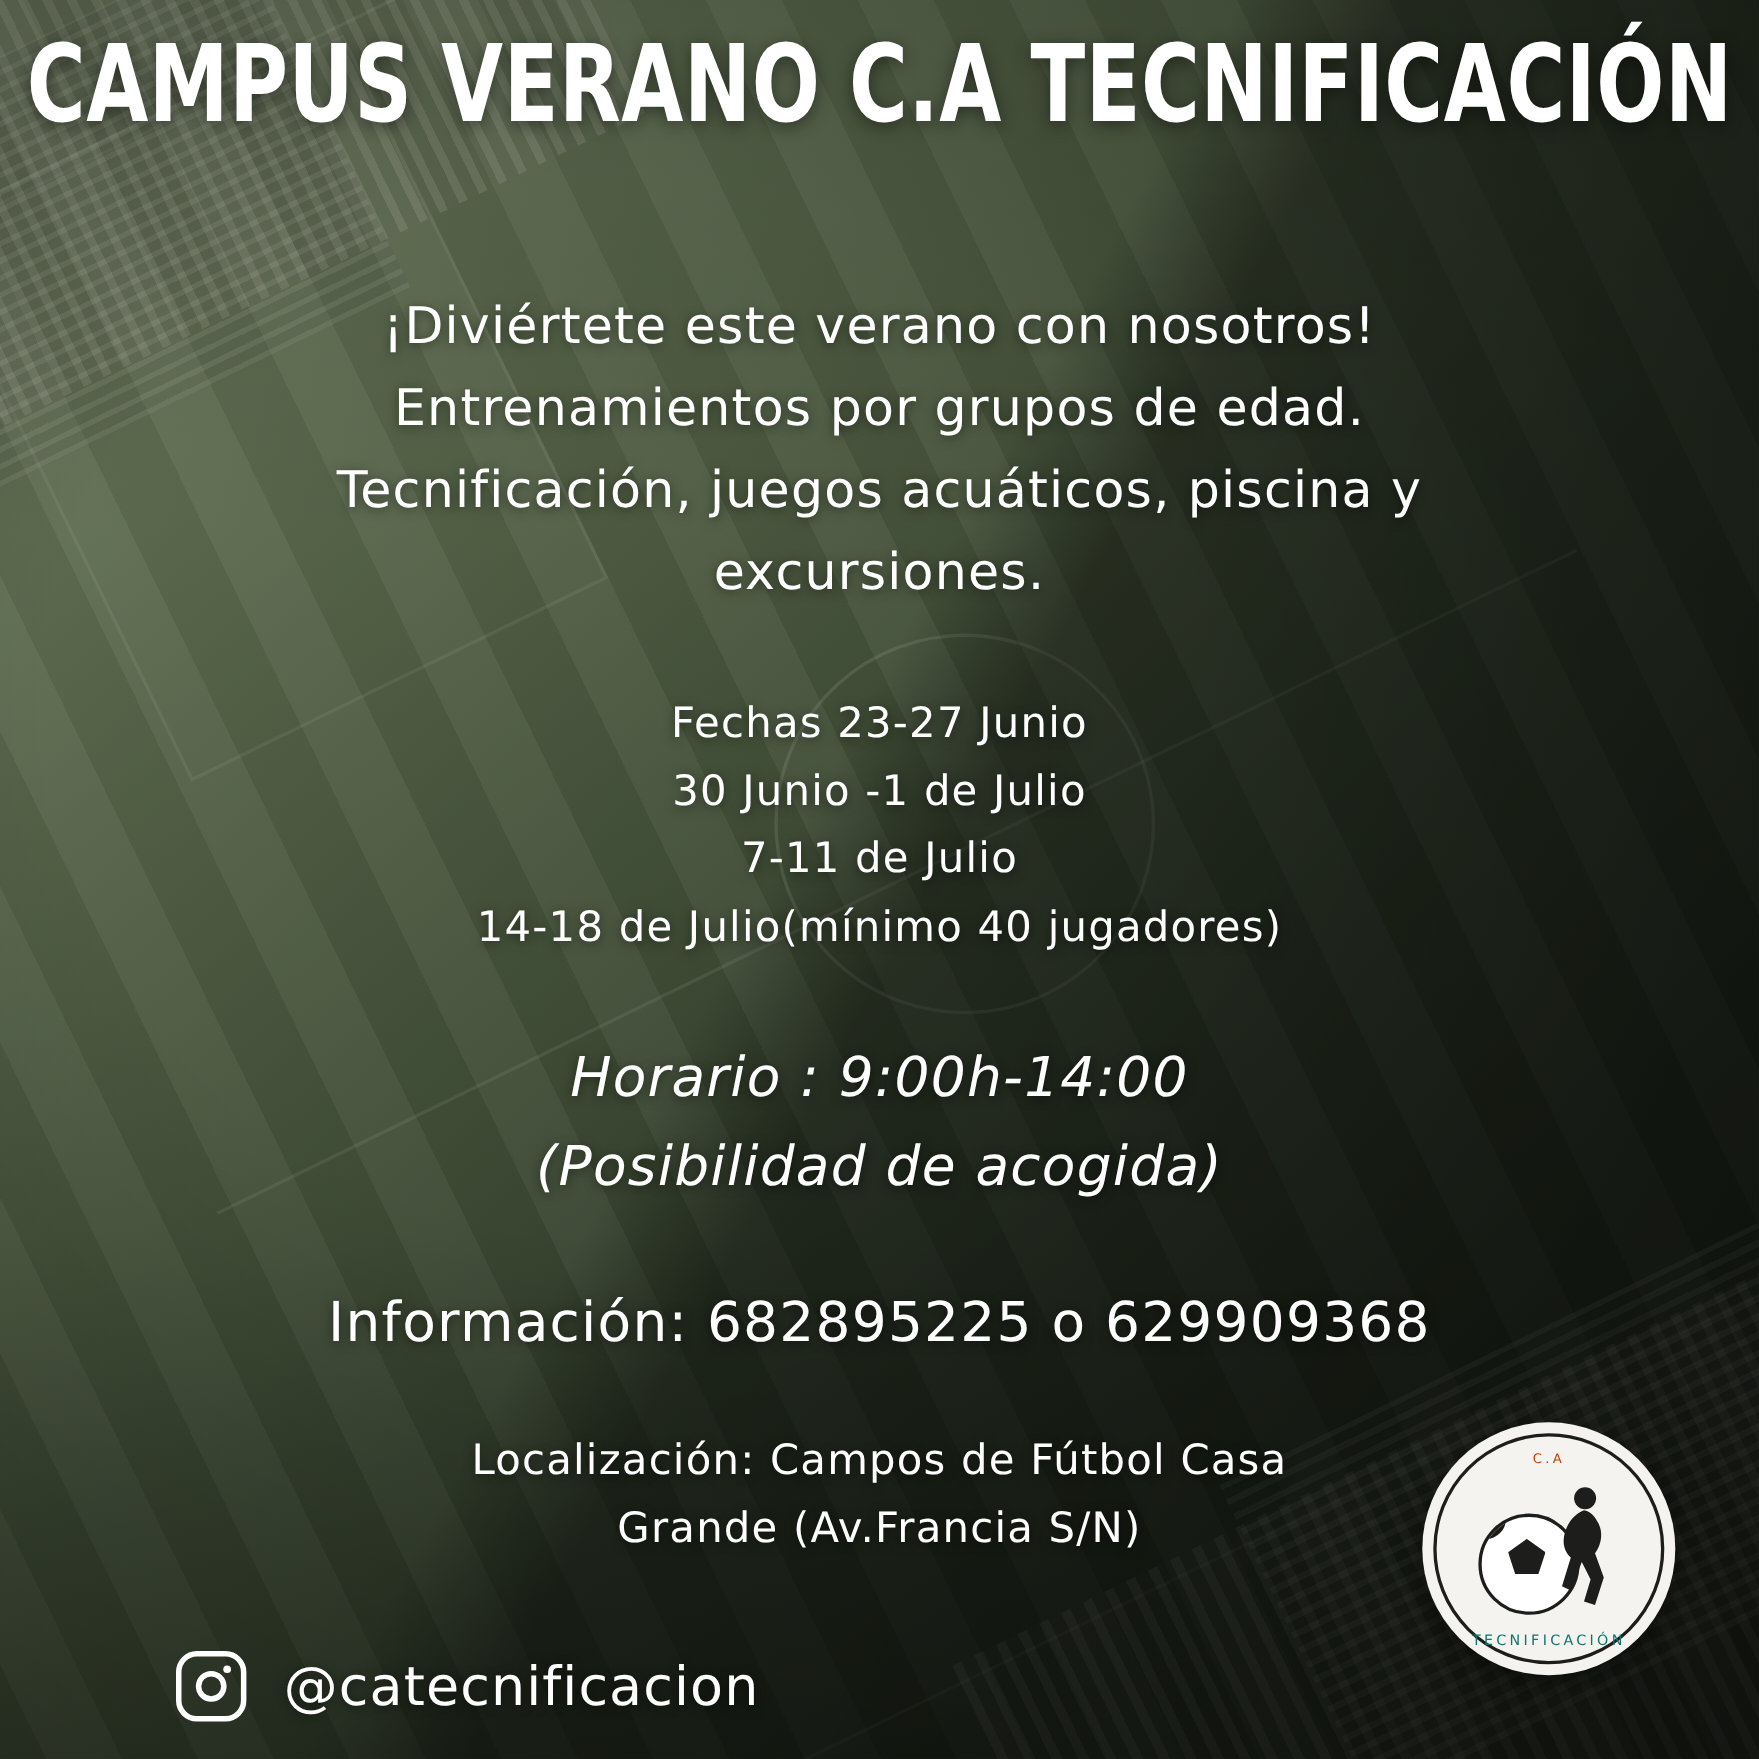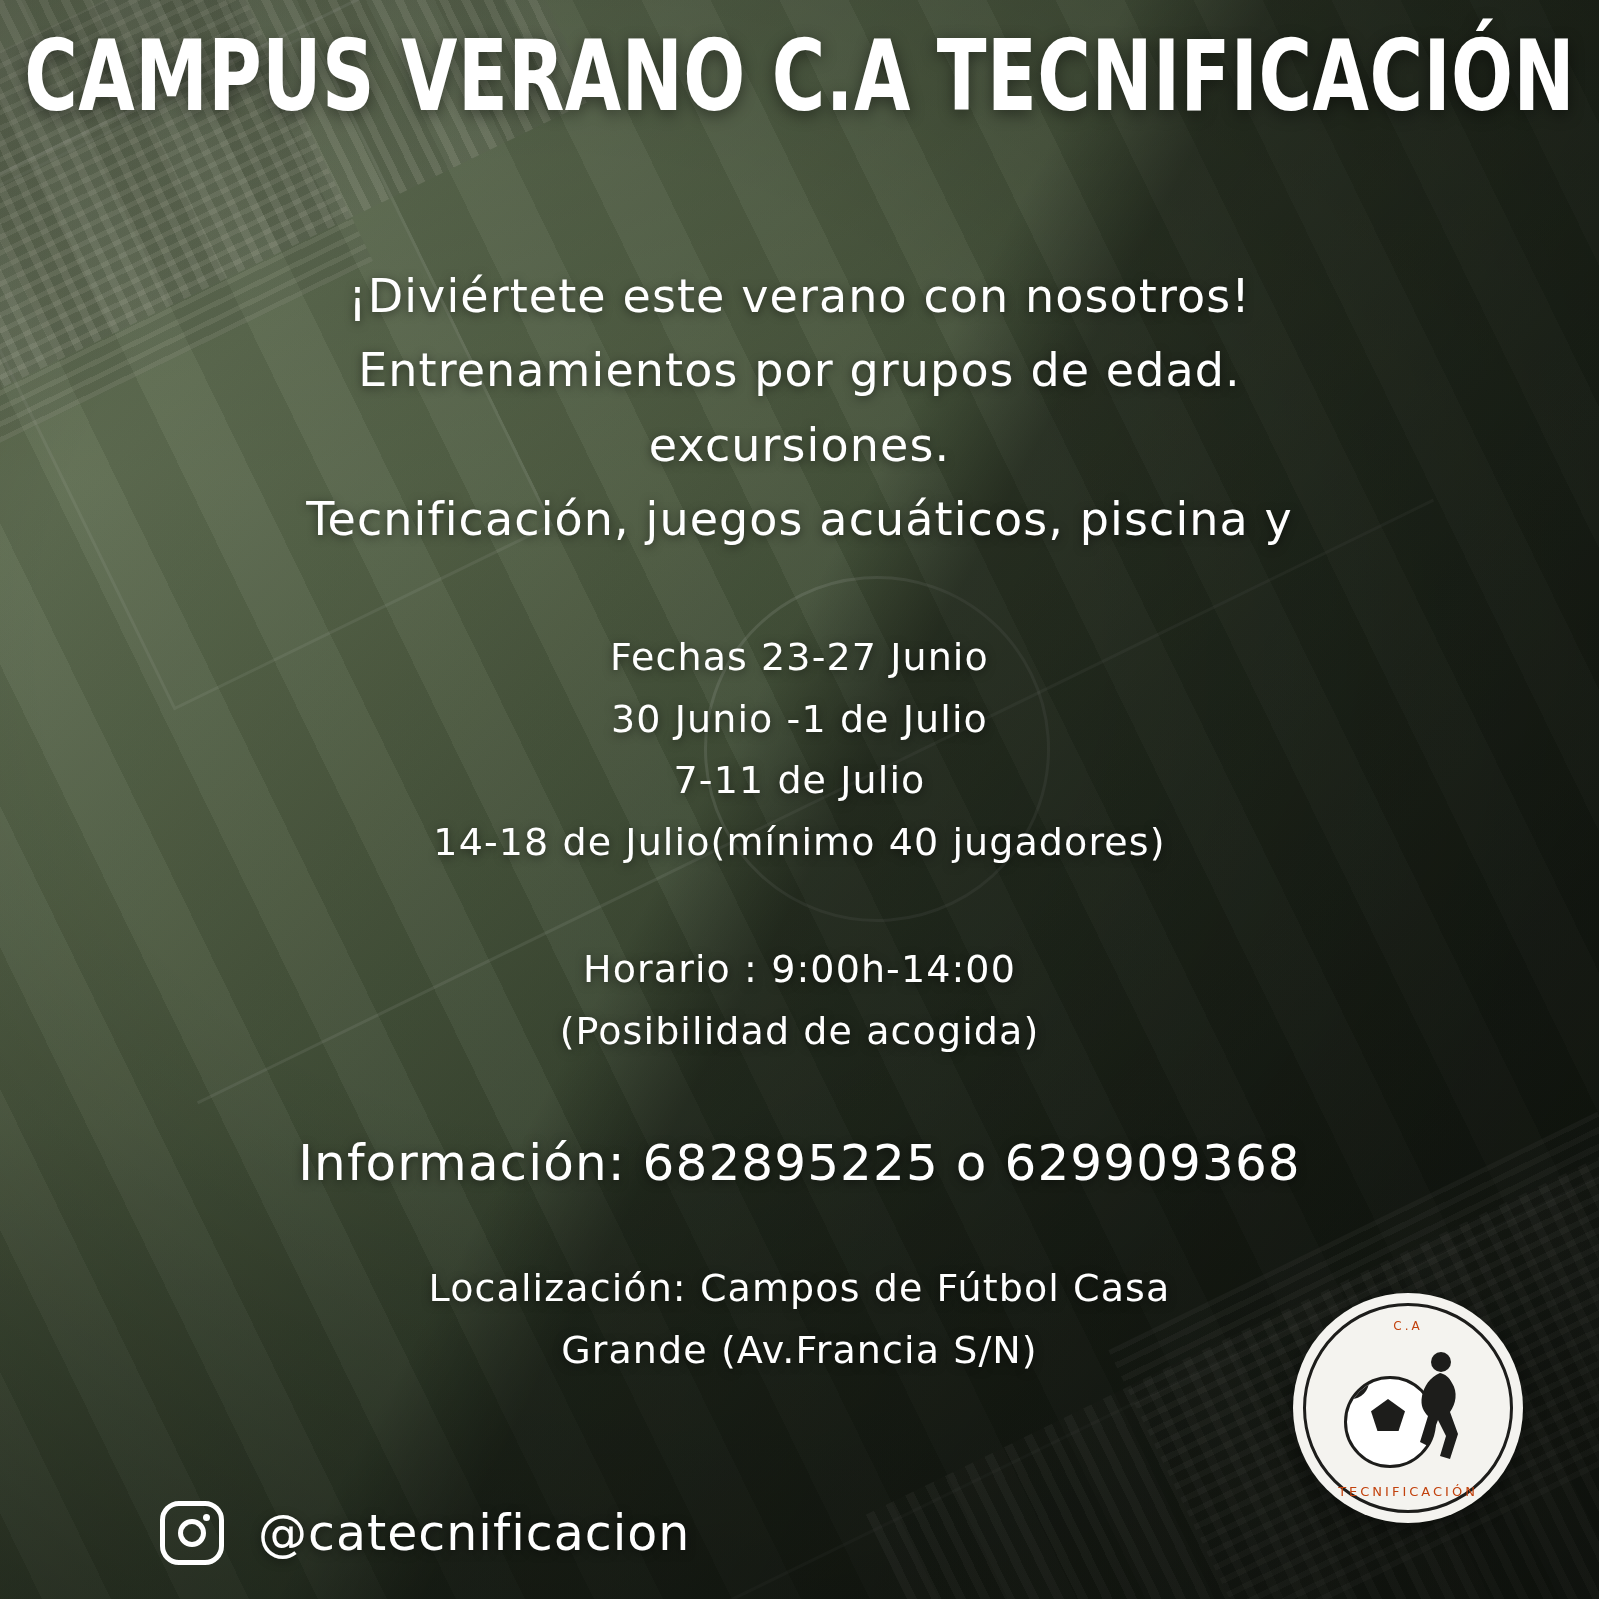--- a/index.html
+++ b/index.html
@@ -203,24 +203,25 @@
     font-size: 38px;
     line-height: 1.62;
     letter-spacing: 1.1px;
     text-shadow: 0 2px 10px rgba(0,0,0,0.5);
   }
   .dates p { margin: 0; }
 
   .schedule {
     margin-top: 66px;
     text-align: center;
-    font-size: 38px;
+    font-size: 50px;
     line-height: 1.62;
     letter-spacing: 1.1px;
     text-shadow: 0 2px 10px rgba(0,0,0,0.5);
+    font-style: italic;
   }
   .schedule p { margin: 0; }
 
   .info {
     margin-top: 72px;
     text-align: center;
     font-size: 50px;
     letter-spacing: 1.1px;
     text-shadow: 0 2px 10px rgba(0,0,0,0.5);
   }
@@ -304,21 +305,21 @@
     text-align: center;
     color: #c2410c;
     font-size: 12px;
     letter-spacing: 3px;
   }
   .logo-bottom-text {
     position: absolute;
     bottom: 24px;
     left: 0; right: 0;
     text-align: center;
-    color: #c2410c;
+    color: #0f766e;
     font-size: 13px;
     letter-spacing: 3px;
   }
   .logo-mark { position: relative; width: 140px; height: 120px; }
   .ball {
     position: absolute;
     left: 6px; top: 28px;
     width: 86px; height: 86px;
     border-radius: 50%;
     background: #ffffff;
@@ -368,22 +369,22 @@
     <div class="scrim"></div>
   </div>
 
   <div class="content">
 
     <h1 class="title">CAMPUS VERANO C.A TECNIFICACIÓN</h1>
 
     <div class="intro">
       <p>¡Diviértete este verano con nosotros!</p>
       <p>Entrenamientos por grupos de edad.</p>
+      <p>Tecnificación, juegos acuáticos, piscina y</p>
       <p>excursiones.</p>
-      <p>Tecnificación, juegos acuáticos, piscina y</p>
     </div>
 
     <div class="dates">
       <p>Fechas 23-27 Junio</p>
       <p>30 Junio -1 de Julio</p>
       <p>7-11 de Julio</p>
       <p>14-18 de Julio(mínimo 40 jugadores)</p>
     </div>
 
     <div class="schedule">

